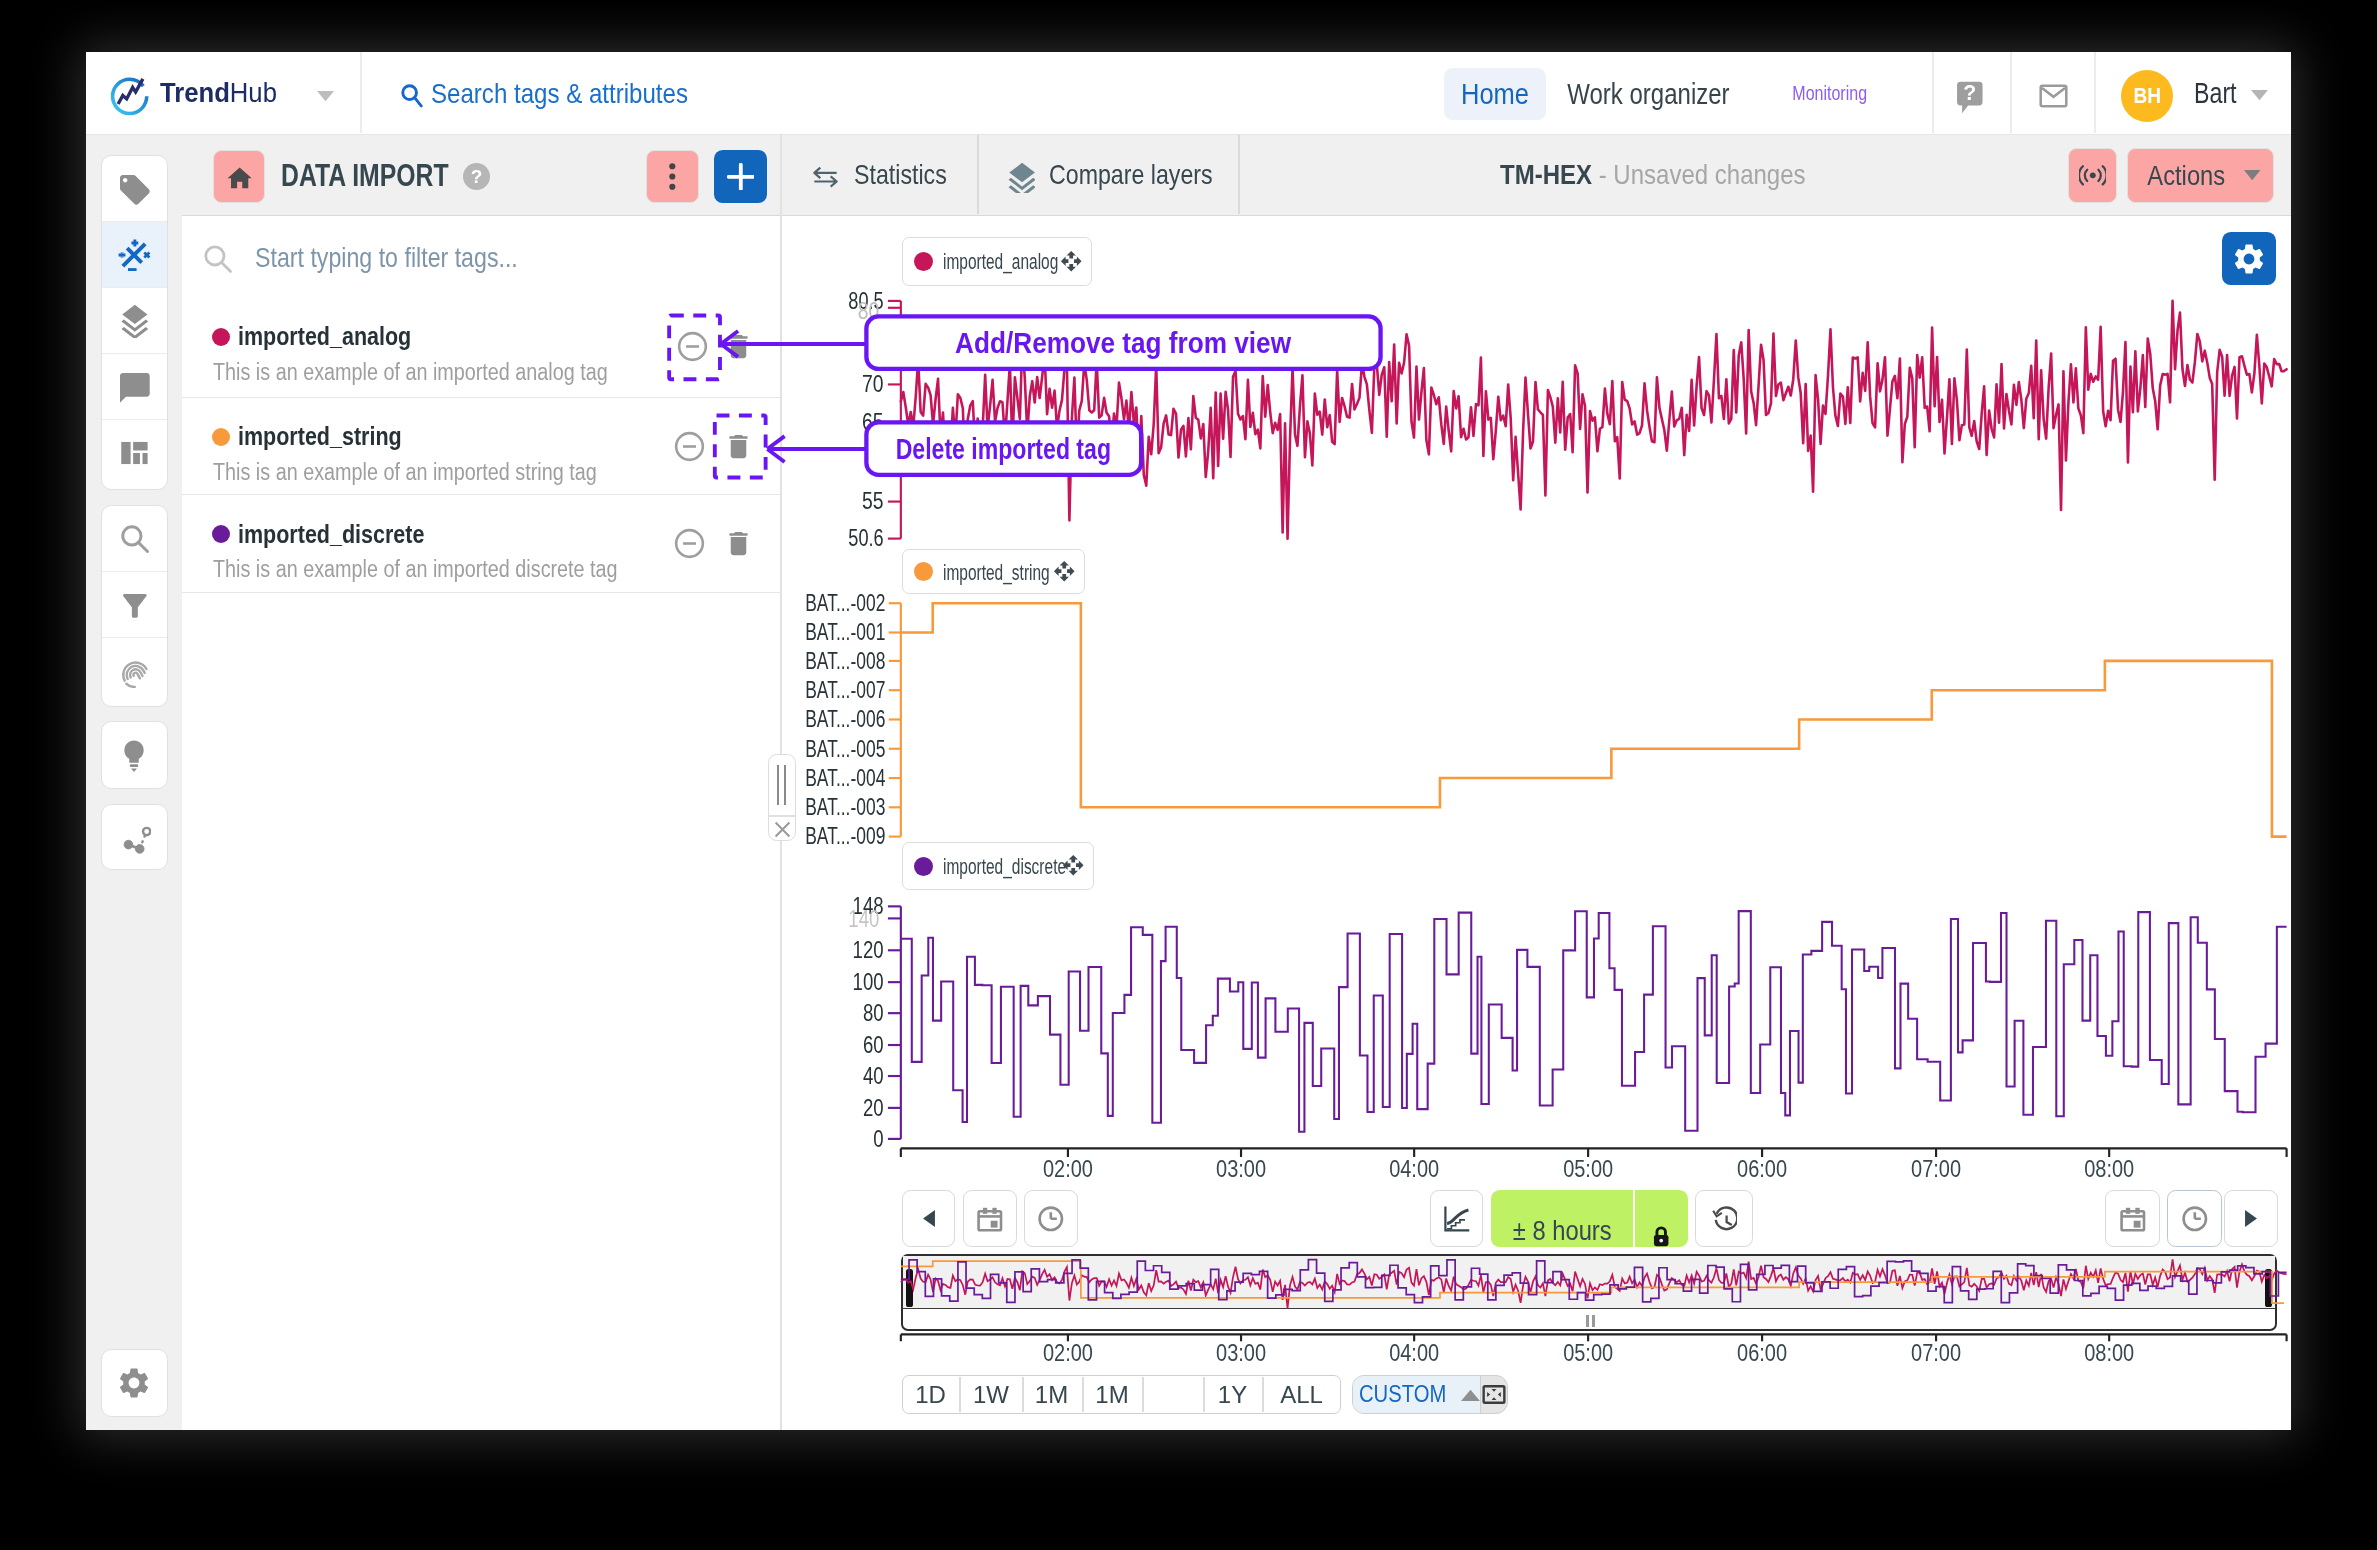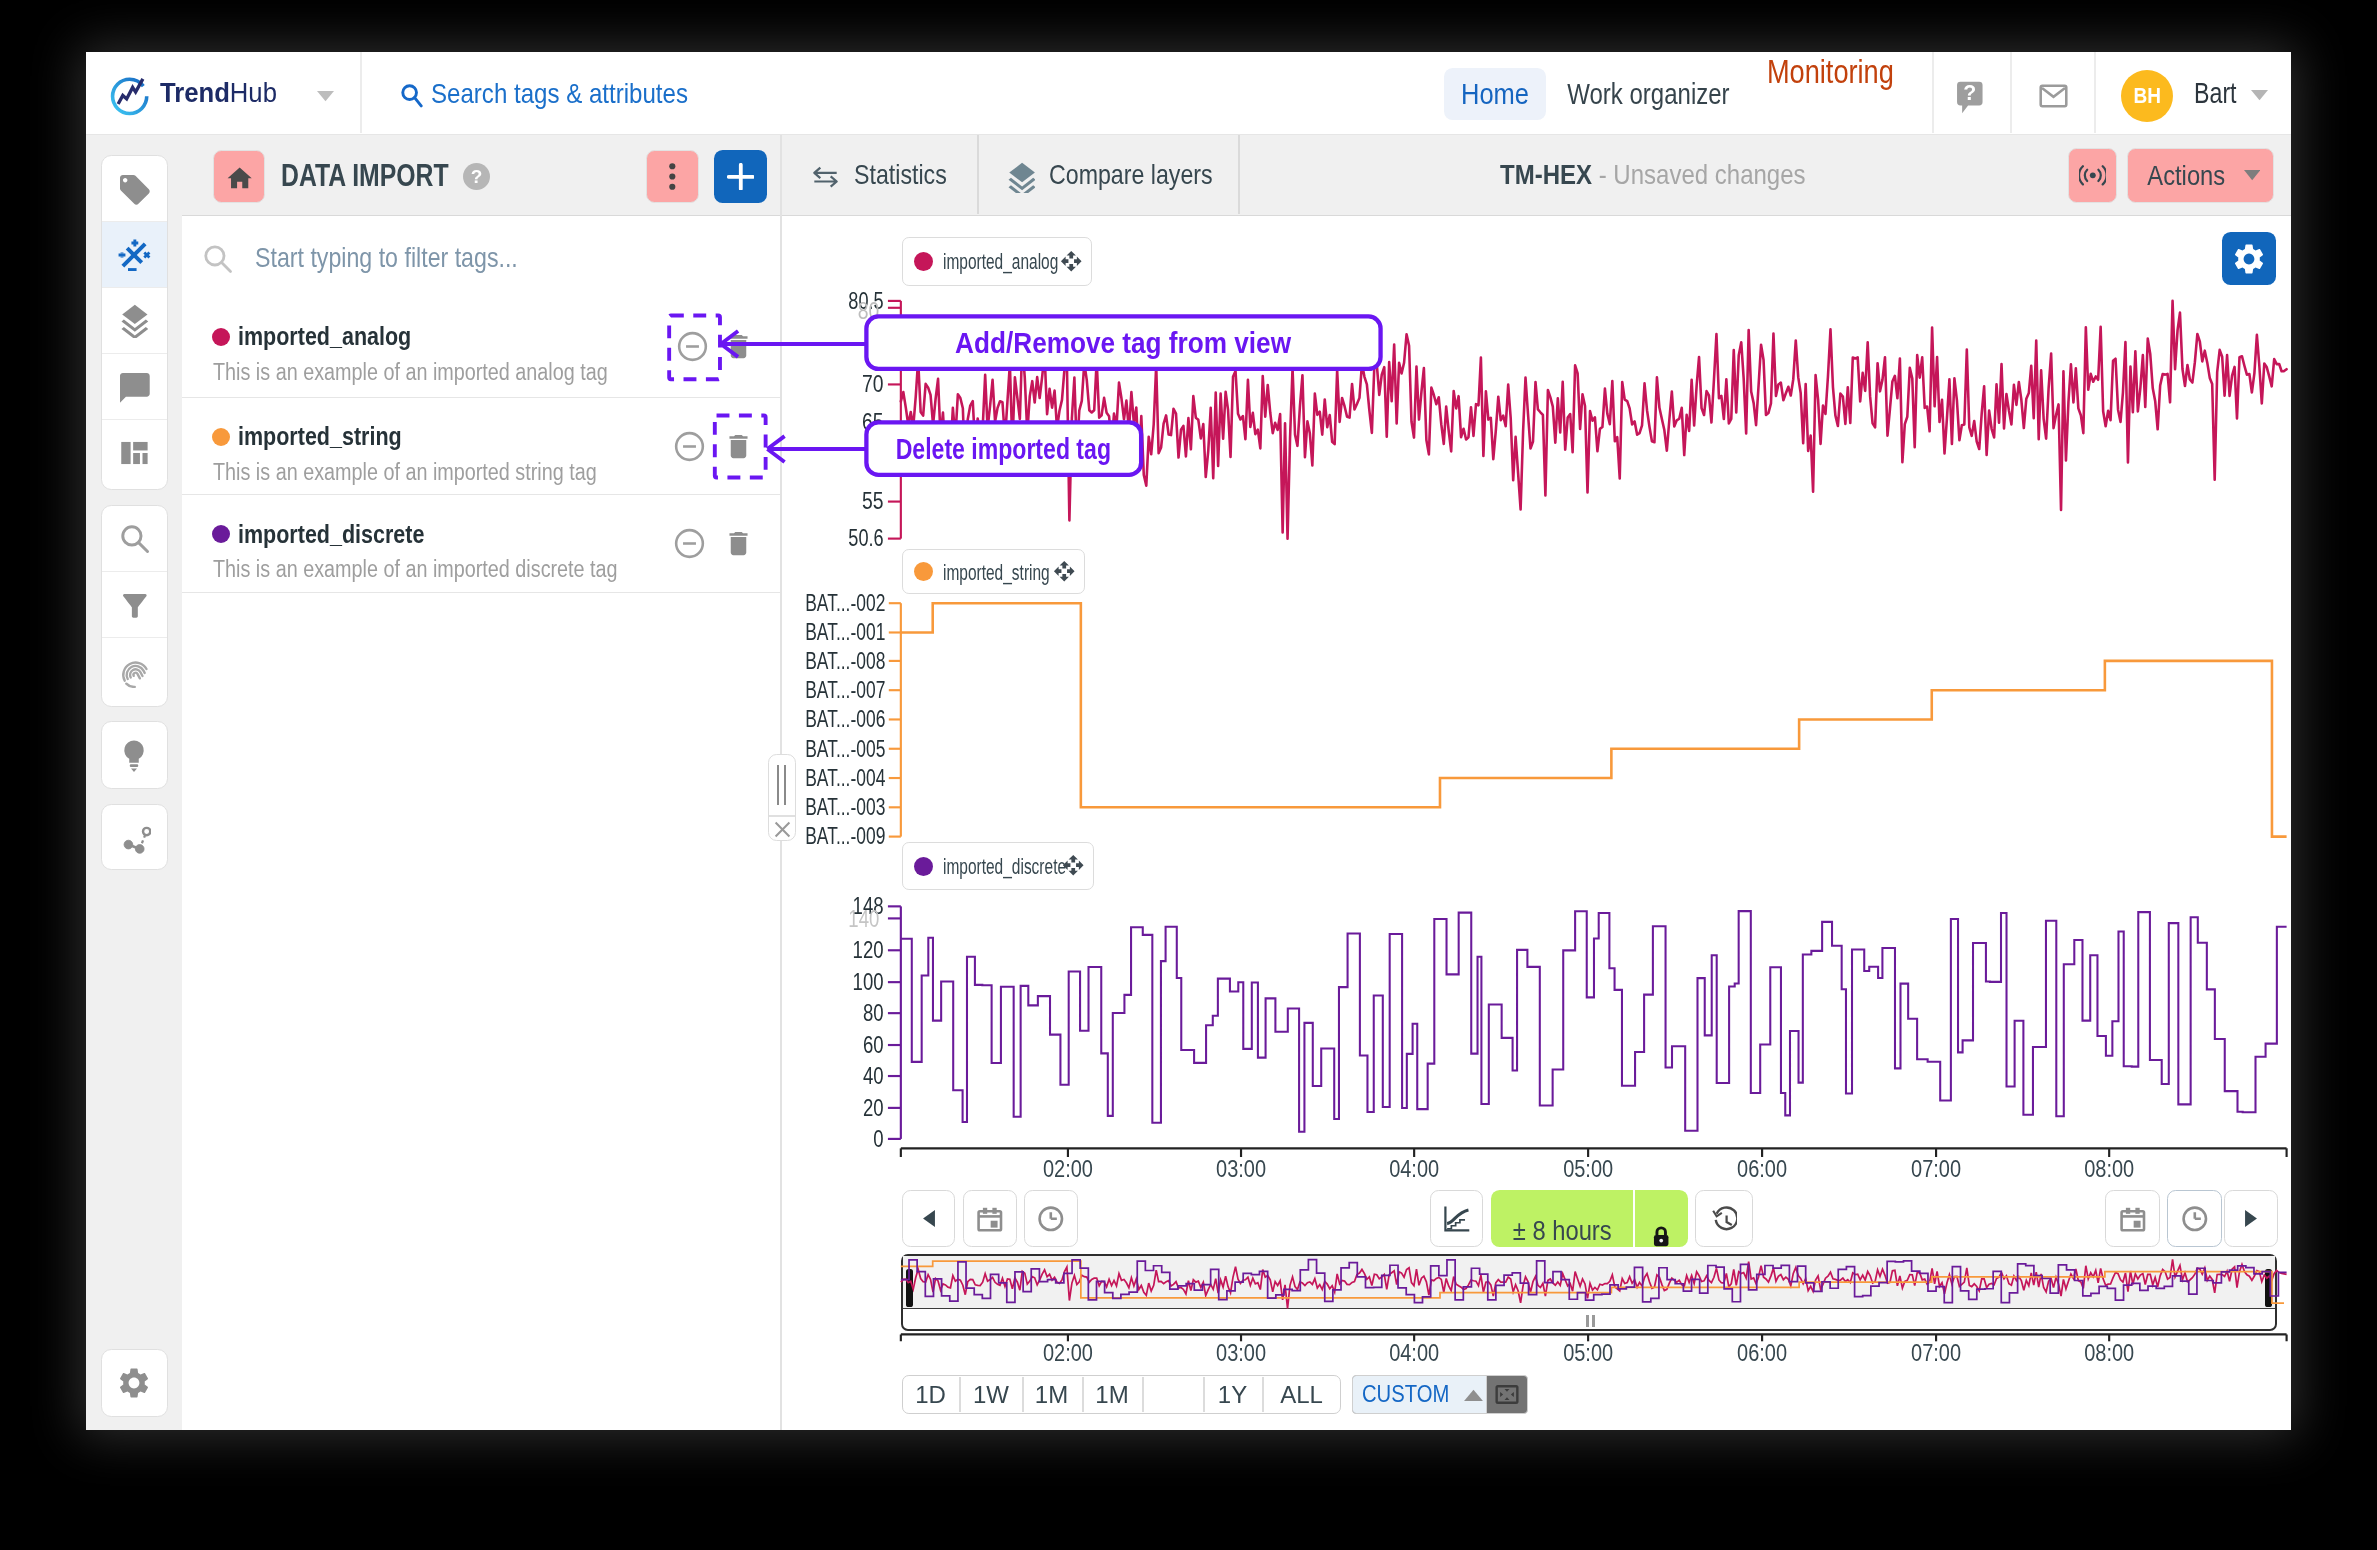--- a/index.html
+++ b/index.html
@@ -63,21 +63,21 @@
     </div>
 <div class="abs" style="left:345px;top:0;height:83px;display:flex;align-items:center;font-size:28px;color:#1a6fca">
       <span class="sx" style="transform:scaleX(.86)">Search tags &amp; attributes</span>
     </div>
 <div class="abs" style="left:1358px;top:15.5px;width:102px;height:52px;background:#edf2fa;border-radius:8.6px;display:flex;align-items:center;justify-content:center;font-size:30px;color:#1565c0">
       <span class="sxc">Home</span>
     </div>
 <div class="abs" style="left:1459px;top:0;width:207px;height:83px;display:flex;align-items:center;justify-content:center;font-size:30px;color:#36444c">
       <span class="sxc" style="transform:scaleX(.8)">Work organizer</span>
     </div>
-<div class="abs" style="left:1675px;top:0;width:138px;height:83px;display:flex;justify-content:center;font-size:34px;color:#c2410c">
+<div class="abs" style="left:1675px;top:0;width:138px;height:83px;display:flex;align-items:center;justify-content:center;font-size:20px;color:#8b5cf6">
       <span class="sxc" style="transform:scaleX(.8)">Monitoring</span>
     </div>
 <div class="vsep" style="left:1846px"></div>
 <div class="abs" style="left:1870px;top:27.6px">
       <svg width="27.6" height="34" viewBox="0 0 32 40" style="">
         <g>
           <path d="M5 2 h22 a4 4 0 0 1 4 4 v20 a4 4 0 0 1-4 4 h-13 l-7 9 v-9 h-2 a4 4 0 0 1-4-4 V6 a4 4 0 0 1 4-4z" fill="#9e9e9e"></path>
           <text x="16" y="24" font-size="25" font-weight="bold" fill="#fff" text-anchor="middle" font-family="Liberation Sans">?</text>
         </g>
       </svg>
@@ -464,21 +464,21 @@
 <div class="rbtn" style="left:936px;top:1323px;width:59px;height:39px">1M</div>
 <div class="abs" style="left:936px;top:1325px;width:1.7px;height:35px;background:#dcdcdc;z-index:31"></div>
 <div class="rbtn" style="left:996px;top:1323px;width:60px;height:39px">1M</div>
 <div class="abs" style="left:996px;top:1325px;width:1.7px;height:35px;background:#dcdcdc;z-index:31"></div>
 <div class="rbtn" style="left:1056px;top:1373px;width:61px;height:39px">6M</div>
 <div class="abs" style="left:1056px;top:1325px;width:1.7px;height:35px;background:#dcdcdc;z-index:31"></div>
 <div class="rbtn" style="left:1117px;top:1323px;width:59px;height:39px">1Y</div>
 <div class="abs" style="left:1117px;top:1325px;width:1.7px;height:35px;background:#dcdcdc;z-index:31"></div>
 <div class="rbtn" style="left:1176px;top:1323px;width:79px;height:39px">ALL</div>
 <div class="abs" style="left:1176px;top:1325px;width:1.7px;height:35px;background:#dcdcdc;z-index:31"></div>
-<div class="abs" style="left:1266px;top:1323px;width:176px;height:39px;border:1.7px solid #cfcfcf;border-radius:4px;background:#737373;overflow:hidden;z-index:30;display:flex">
+<div class="abs" style="left:1266px;top:1323px;width:156px;height:39px;border:1.7px solid #cfcfcf;border-radius:12px;background:#e5e5e5;overflow:hidden;z-index:30;display:flex">
       <div style="width:134px;height:100%;background:#e9f1f8;border-right:1.7px solid #cfcfcf;display:flex;align-items:center;justify-content:center;gap:7.8px;font-size:23px;color:#1467c5">
         <span class="sxc" style="transform:scaleX(.88)">CUSTOM</span>
         <svg width="19" height="12" viewBox="0 0 22 14" style="">
           <path d="M0 14 H22 L11 1 Z" fill="#8f8f8f"></path>
         </svg>
       </div>
       <div style="flex:1;display:flex;align-items:center;justify-content:center">
         <svg width="26" height="25" viewBox="0 0 30 29" style="">
           <g>
             <rect x="3" y="5" width="24" height="19" rx="1.5" stroke="#3c3c3c" stroke-width="2.8" fill="none"></rect>

